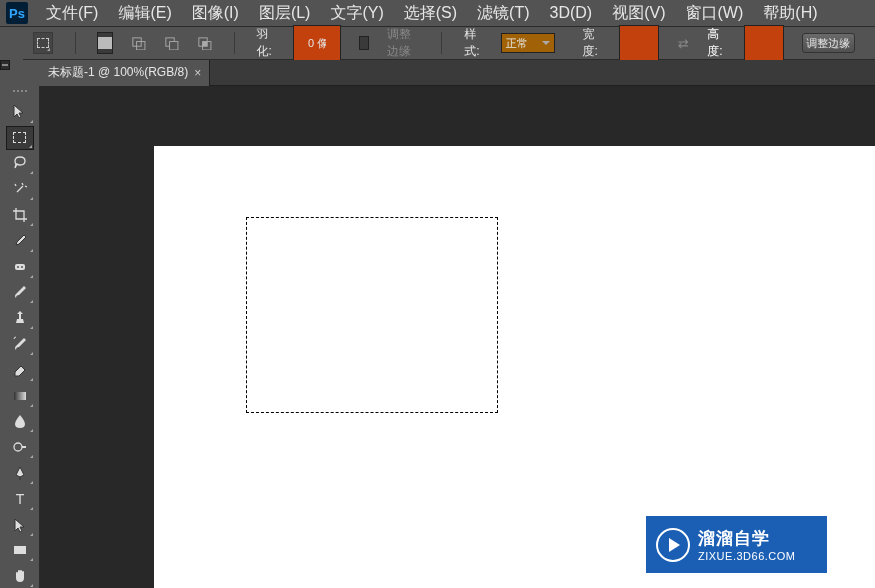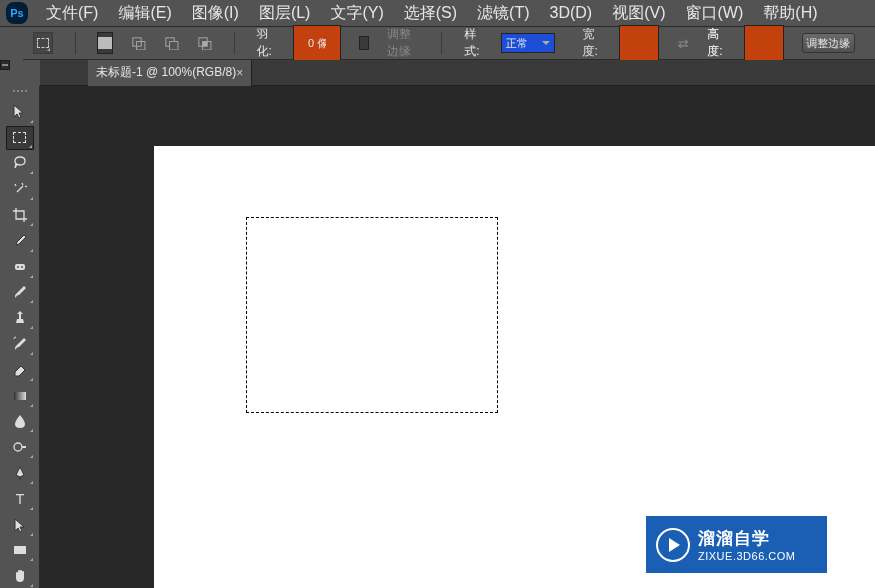--- a/index.html
+++ b/index.html
@@ -1,42 +1,42 @@
 <!DOCTYPE html>
 <html><head>
 <meta charset="utf-8">
 <style>
 * { margin: 0; padding: 0; box-sizing: border-box; font-family: "Microsoft YaHei", sans-serif; }
 body { width: 875px; height: 588px; background: #535353; overflow: hidden; position: relative; }
 
 .menubar { height: 27px; background: #535353; display: flex; align-items: center; padding: 0 6px; border-bottom: 1px solid #2a2a2a; }
-.ps-logo { width: 22px; height: 22px; background: #001e36; color: #31a8ff; font-weight: bold; font-size: 11px; display: flex; align-items: center; justify-content: center; border-radius: 8px; margin-right: 8px; }
+.ps-logo { width: 22px; height: 22px; background: #001e36; color: #31a8ff; font-weight: bold; font-size: 13px; display: flex; align-items: center; justify-content: center; border-radius: 2px; margin-right: 8px; }
 .menu-item { color: #e6e6e6; font-size: 16px; padding: 3px 10px; cursor: default; }
 
 .options-bar { height: 33px; background: #535353; border-bottom: 1px solid #2a2a2a; display: flex; align-items: center; padding: 0 10px; gap: 18px; margin-left: 23px; }
 .opt-tool { width: 28px; height: 22px; border: 1px solid #3a3a3a; background: #454545; display: flex; align-items: center; justify-content: center; position: relative; }
 .opt-tool::after { content:''; position:absolute; right:2px; bottom:2px; border-left:3px solid transparent; border-bottom:3px solid #aaa; }
 .marquee-icon { width: 12px; height: 10px; border: 1px dashed #ccc; }
 .opt-divider { width: 1px; height: 22px; background: #3a3a3a; margin: 0 4px; }
 .opt-btn { width: 22px; height: 22px; background: #535353; display: flex; align-items: center; justify-content: center; cursor: pointer; }
 .opt-btn.active { background: #3a3a3a; border: 1px solid #222; }
 .sel-mode { width: 14px; height: 12px; border: 1px solid #bbb; background: #bbb; }
 .opt-label { color: #e6e6e6; font-size: 12px; }
 .opt-input { width: 48px; height: 36px; background: #c2410c; border: 1px solid #222; color: #e6e6e6; font-size: 11px; padding: 0 14px; }
 .opt-check { width: 14px; height: 14px; background: #3a3a3a; border: 1px solid #222; }
-.opt-select { width: 75px; height: 20px; background: #1d4ed8; border: 1px solid #222; color: #e6e6e6; font-size: 11px; padding: 0 4px; display: flex; align-items: center; justify-content: space-between; }
+.opt-select { width: 75px; height: 20px; background: #a16207; border: 1px solid #222; color: #e6e6e6; font-size: 11px; padding: 0 4px; display: flex; align-items: center; justify-content: space-between; }
 .opt-select::after { content: ''; border-left: 4px solid transparent; border-right: 4px solid transparent; border-top: 4px solid #aaa; }
 .swap-icon { width: 18px; height: 14px; color: #888; font-size: 13px; text-align: center; }
 .refine-btn { width: 78px; height: 20px; background: linear-gradient(#6a6a6a,#505050); border: 1px solid #333; color: #e6e6e6; font-size: 11px; text-align: center; line-height: 18px; border-radius: 3px; margin-left: auto; margin-right: 10px; }
 
 .panel-strip { position: absolute; left: 0; top: 60px; width: 10px; height: 10px; background: #2d2d2d; border: 1px solid #1a1a1a; }
 .panel-strip::before { content:''; position:absolute; top:3px; left:1px; width:6px; border-top:2px double #888; }
 
 .tab-bar { position: absolute; left: 40px; top: 60px; right: 0; height: 26px; background: #3a3a3a; border-bottom: 1px solid #1f1f1f; display: flex; align-items: center; }
-.doc-tab { height: 26px; background: #535353; color: #e6e6e6; font-size: 12px; padding: 0 8px; display: flex; align-items: center; border-right: 1px solid #1f1f1f; margin-left: 48px; }
+.doc-tab { height: 26px; background: #535353; color: #e6e6e6; font-size: 12px; padding: 0 8px; display: flex; align-items: center; gap: 6px; border-right: 1px solid #1f1f1f; }
 .tab-close { font-size: 12px; color: #ccc; cursor: pointer; }
 
 .toolbox { position: absolute; left: 0; top: 86px; width: 40px; bottom: 0; background: #535353; border-right: 1px solid #2a2a2a; display: flex; flex-direction: column; align-items: center; padding-top: 4px; gap: 2px; }
 .toolbox-grip { width: 30px; height: 6px; display:flex; justify-content:center; gap:2px; margin-bottom:2px; }
 .toolbox-grip span{ width:2px; height:2px; background:#888; }
 .tool { width: 28px; height: 24px; display: flex; align-items: center; justify-content: center; cursor: pointer; position: relative; }
 .tool.selected { background: #3a3a3a; border: 1px solid #1a1a1a; }
 .tool svg { width: 18px; height: 18px; }
 .tool .tri { position:absolute; right:1px; bottom:1px; border-left:3px solid transparent; border-bottom:3px solid #aaa; }
 

